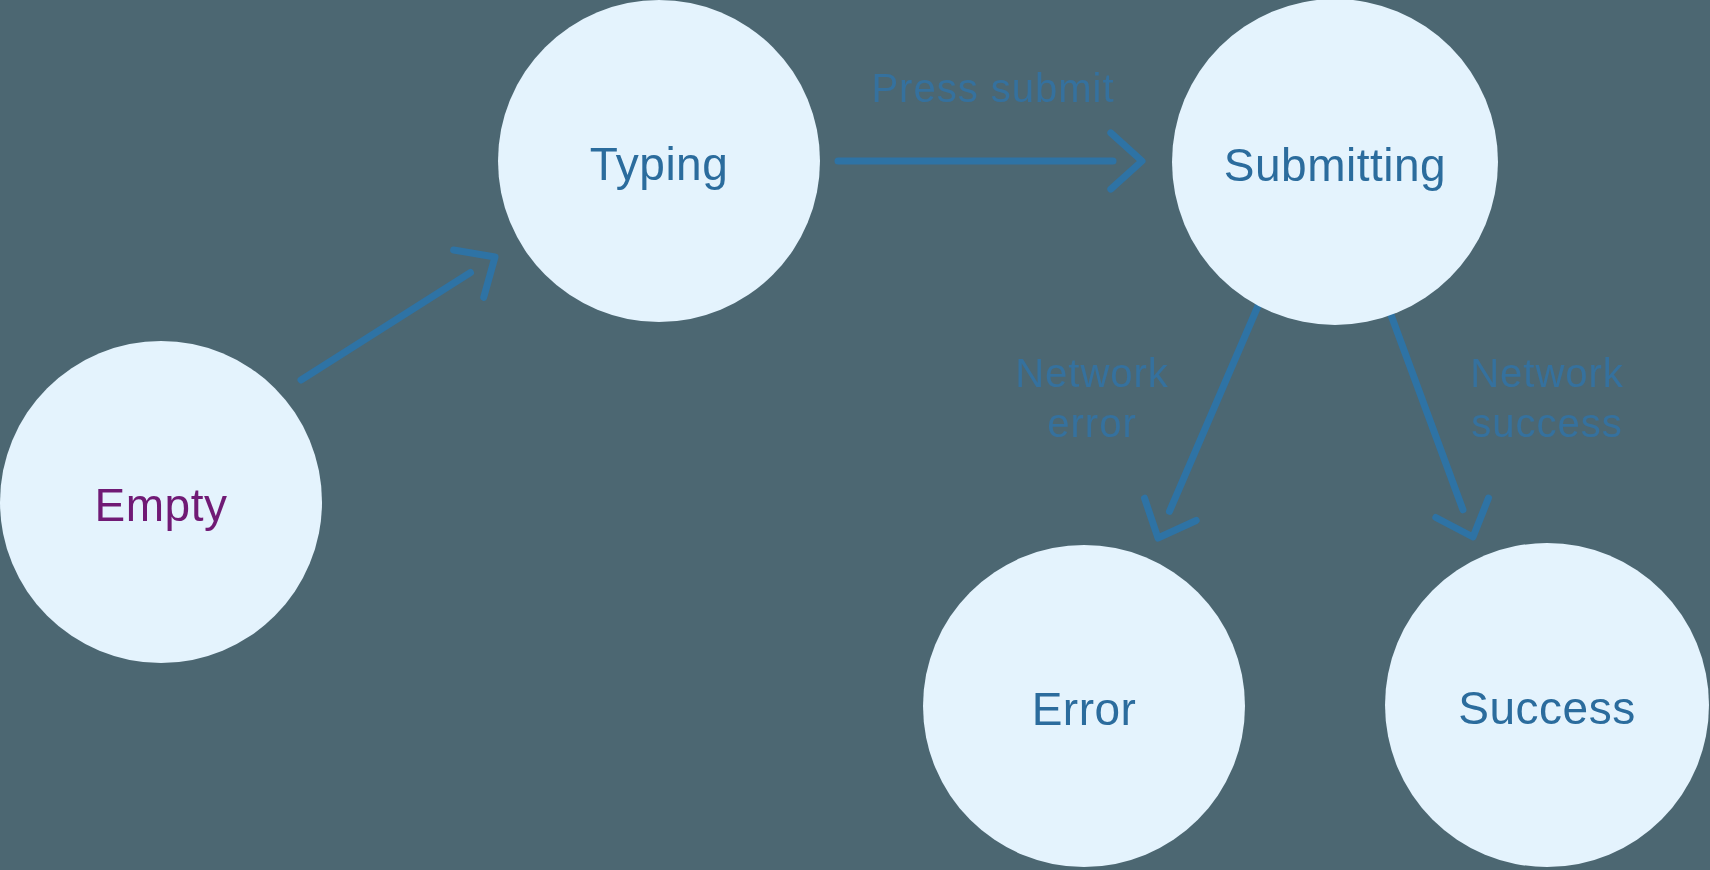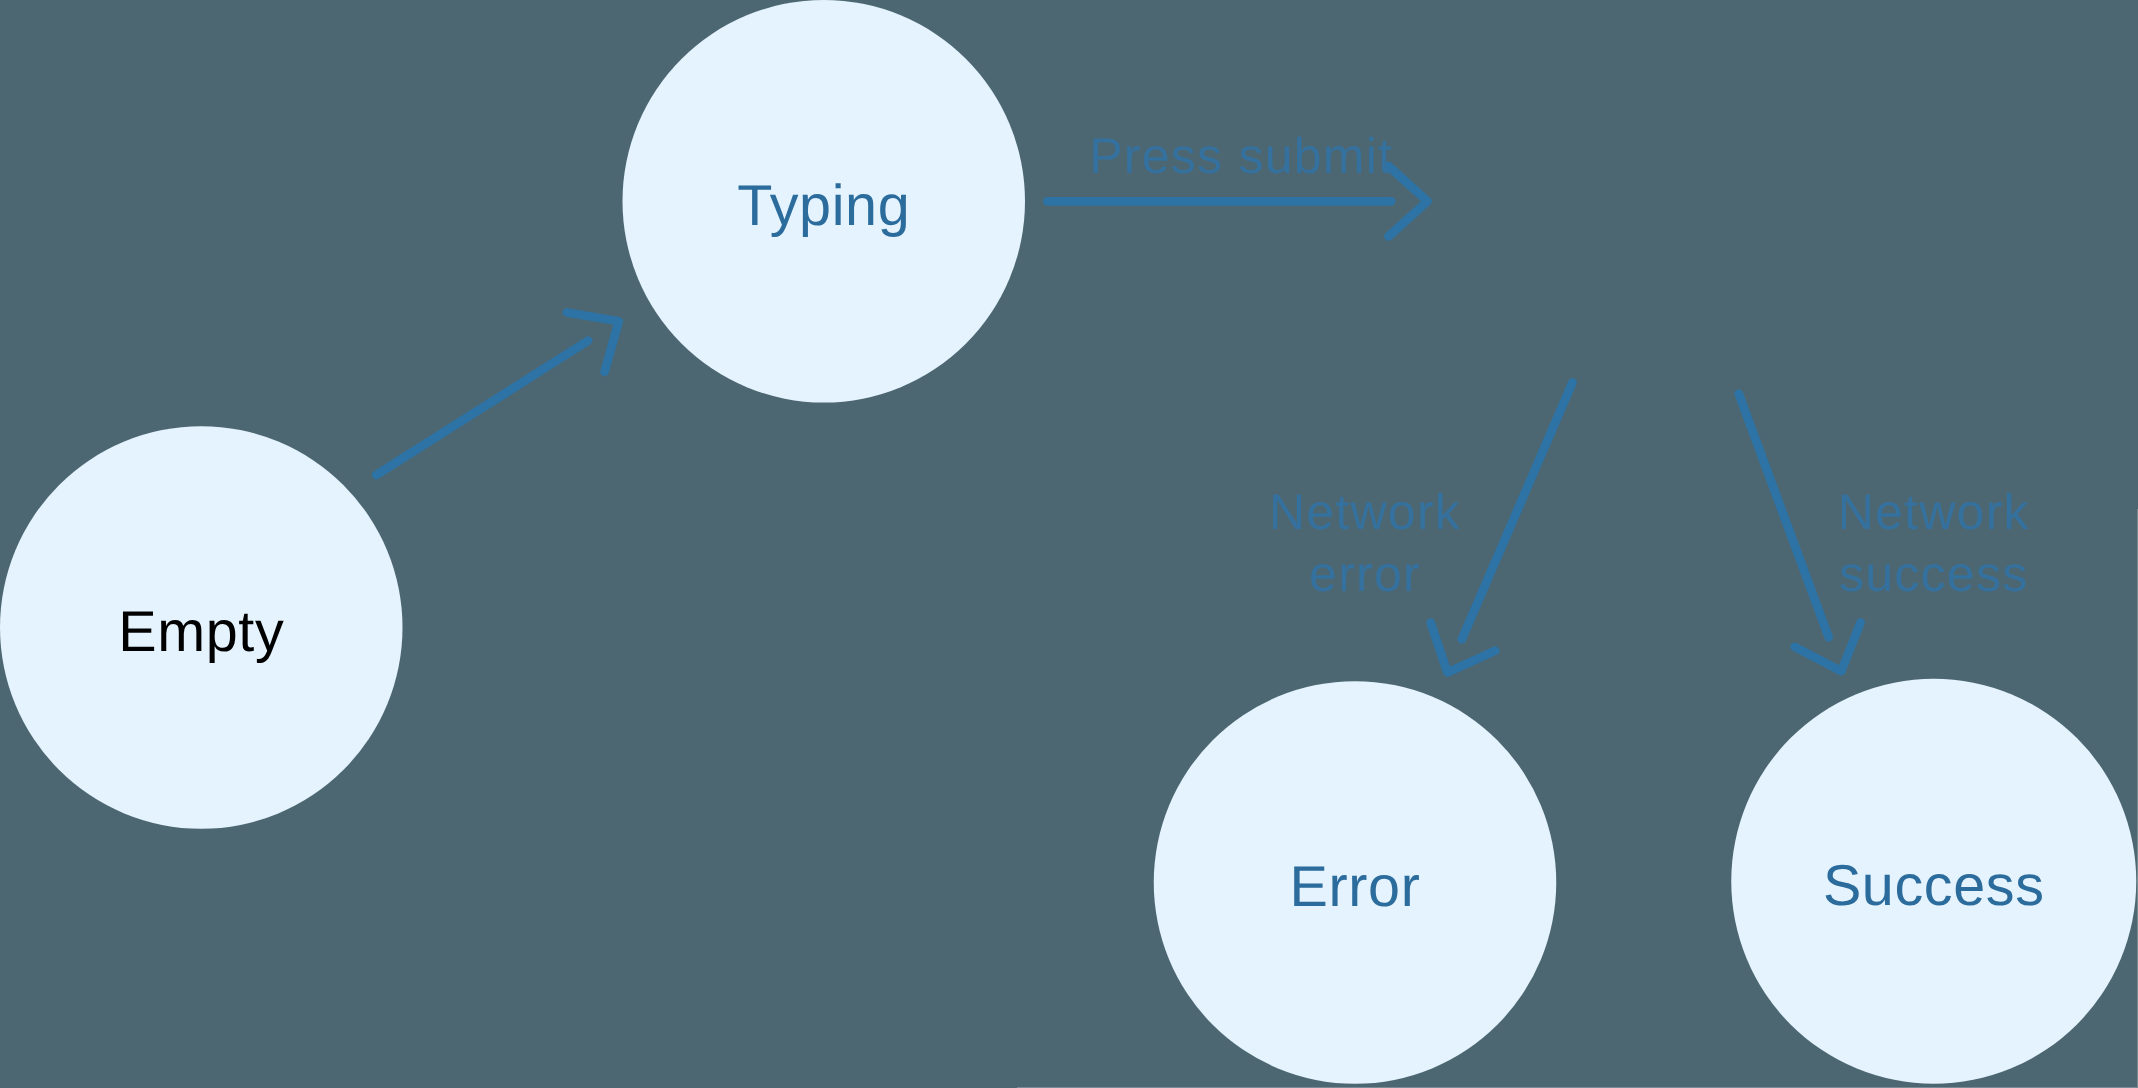--- a/index.html
+++ b/index.html
@@ -40,21 +40,20 @@
   }
   .edge-label {
     position: absolute;
     transform: translate(-50%, -50%);
     text-align: center;
     font-size: 40px;
     font-weight: 500;
     letter-spacing: 1px;
     line-height: 50px;
     white-space: nowrap;
-    margin-top: 37px;
   }
 </style>
 </head>
 <body>
 
 <div id="stage" style="background: rgb(76, 103, 114);">
   <svg id="edge-layer" width="1710" height="870" viewBox="0 0 1710 870">
       <g fill="none" stroke="#2E73A5" stroke-width="7" stroke-linecap="round" stroke-linejoin="round">
         <line x1="301" y1="380" x2="470.50785868365466" y2="272.5285225871674"></line>
         <polyline points="453.6,250.0 495,257 483.7,297.4"></polyline>
@@ -66,24 +65,27 @@
       <g fill="none" stroke="#2E73A5" stroke-width="7" stroke-linecap="round" stroke-linejoin="round">
         <line x1="1258" y1="306" x2="1169.4790510795815" y2="511.36860149537097"></line>
         <polyline points="1196.2,520.5 1158,538 1144.5,498.2"></polyline>
       </g>
       <g fill="none" stroke="#2E73A5" stroke-width="7" stroke-linecap="round" stroke-linejoin="round">
         <line x1="1391" y1="315" x2="1462.9518336118172" y2="509.7964275832126"></line>
         <polyline points="1488.5,498.0 1473,537 1435.8,517.5"></polyline>
       </g>
     </svg>
 <div class="node" style="left: 0px; top: 341px; width: 322px; height: 322px; background: rgb(228, 243, 253);">
-      <span class="node-label" style="color: #000000;">Empty</span>
+      <span class="node-label" style="color: #701a75;">Empty</span>
     </div>
     <div class="node" style="left: 498px; top: 0px; width: 322px; height: 322px; background: rgb(228, 243, 253);">
       <span class="node-label" style="color: rgb(43, 108, 157);">Typing</span>
+    </div>
+    <div class="node" style="left: 1172px; top: -1px; width: 326px; height: 326px; background: rgb(228, 243, 253);">
+      <span class="node-label" style="color: rgb(43, 108, 157);">Submitting</span>
     </div>
     <div class="node" style="left: 923px; top: 545px; width: 322px; height: 322px; background: rgb(228, 243, 253);">
       <span class="node-label" style="color: rgb(43, 108, 157);">Error</span>
     </div>
     <div class="node" style="left: 1385px; top: 543px; width: 324px; height: 324px; background: rgb(228, 243, 253);">
       <span class="node-label" style="color: rgb(43, 108, 157);">Success</span>
     </div>
     <div class="edge-label" style="left: 993px; top: 88px; color: rgb(53, 113, 158);">
       <div>Press submit</div>
     </div>

